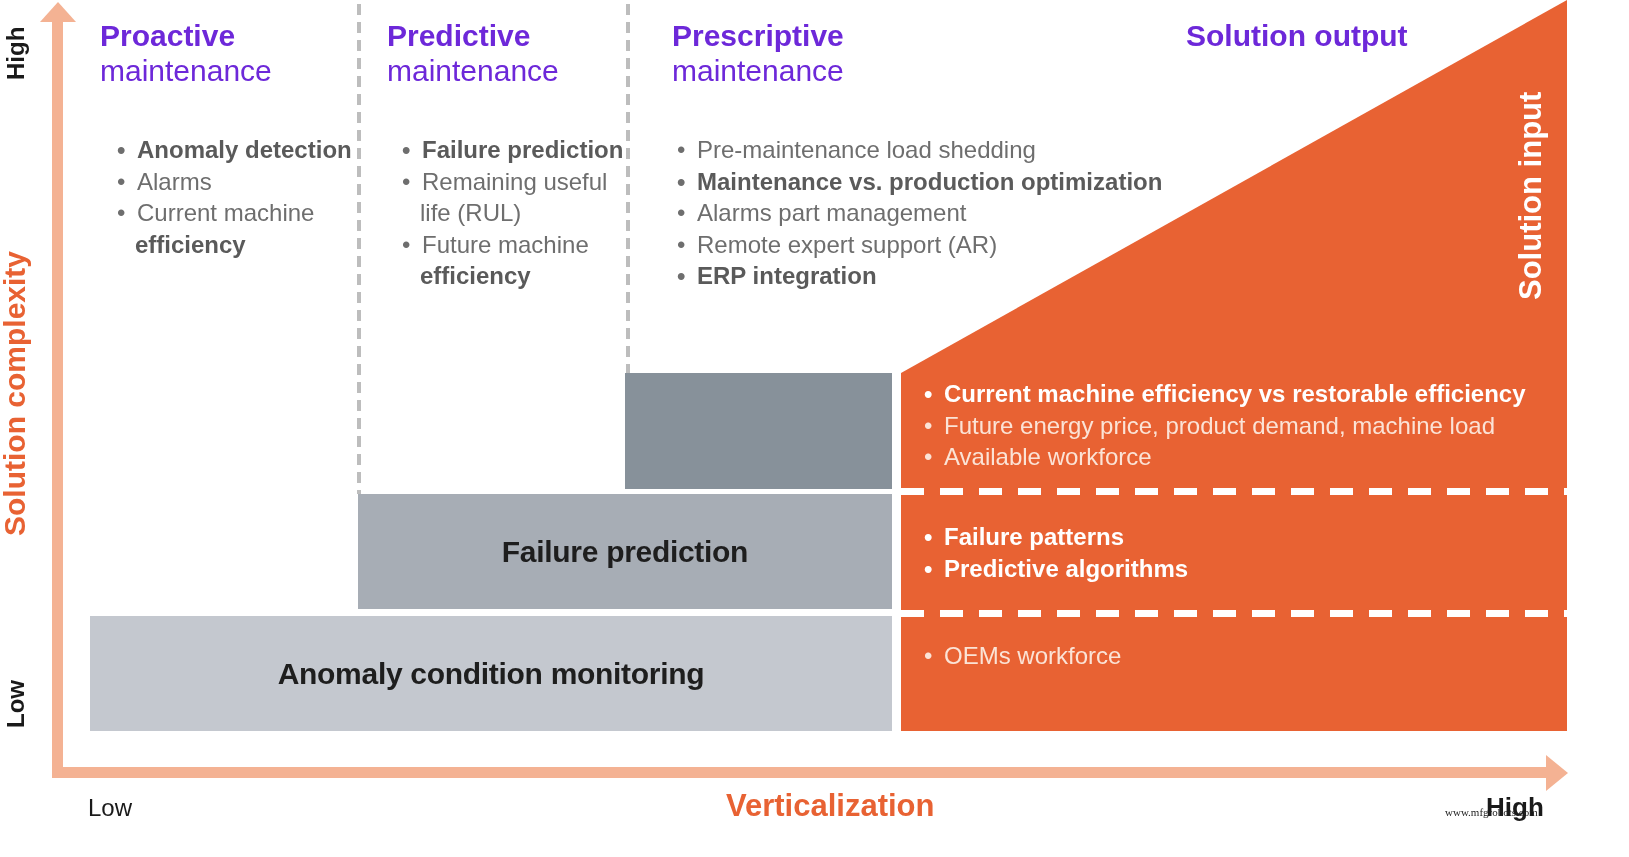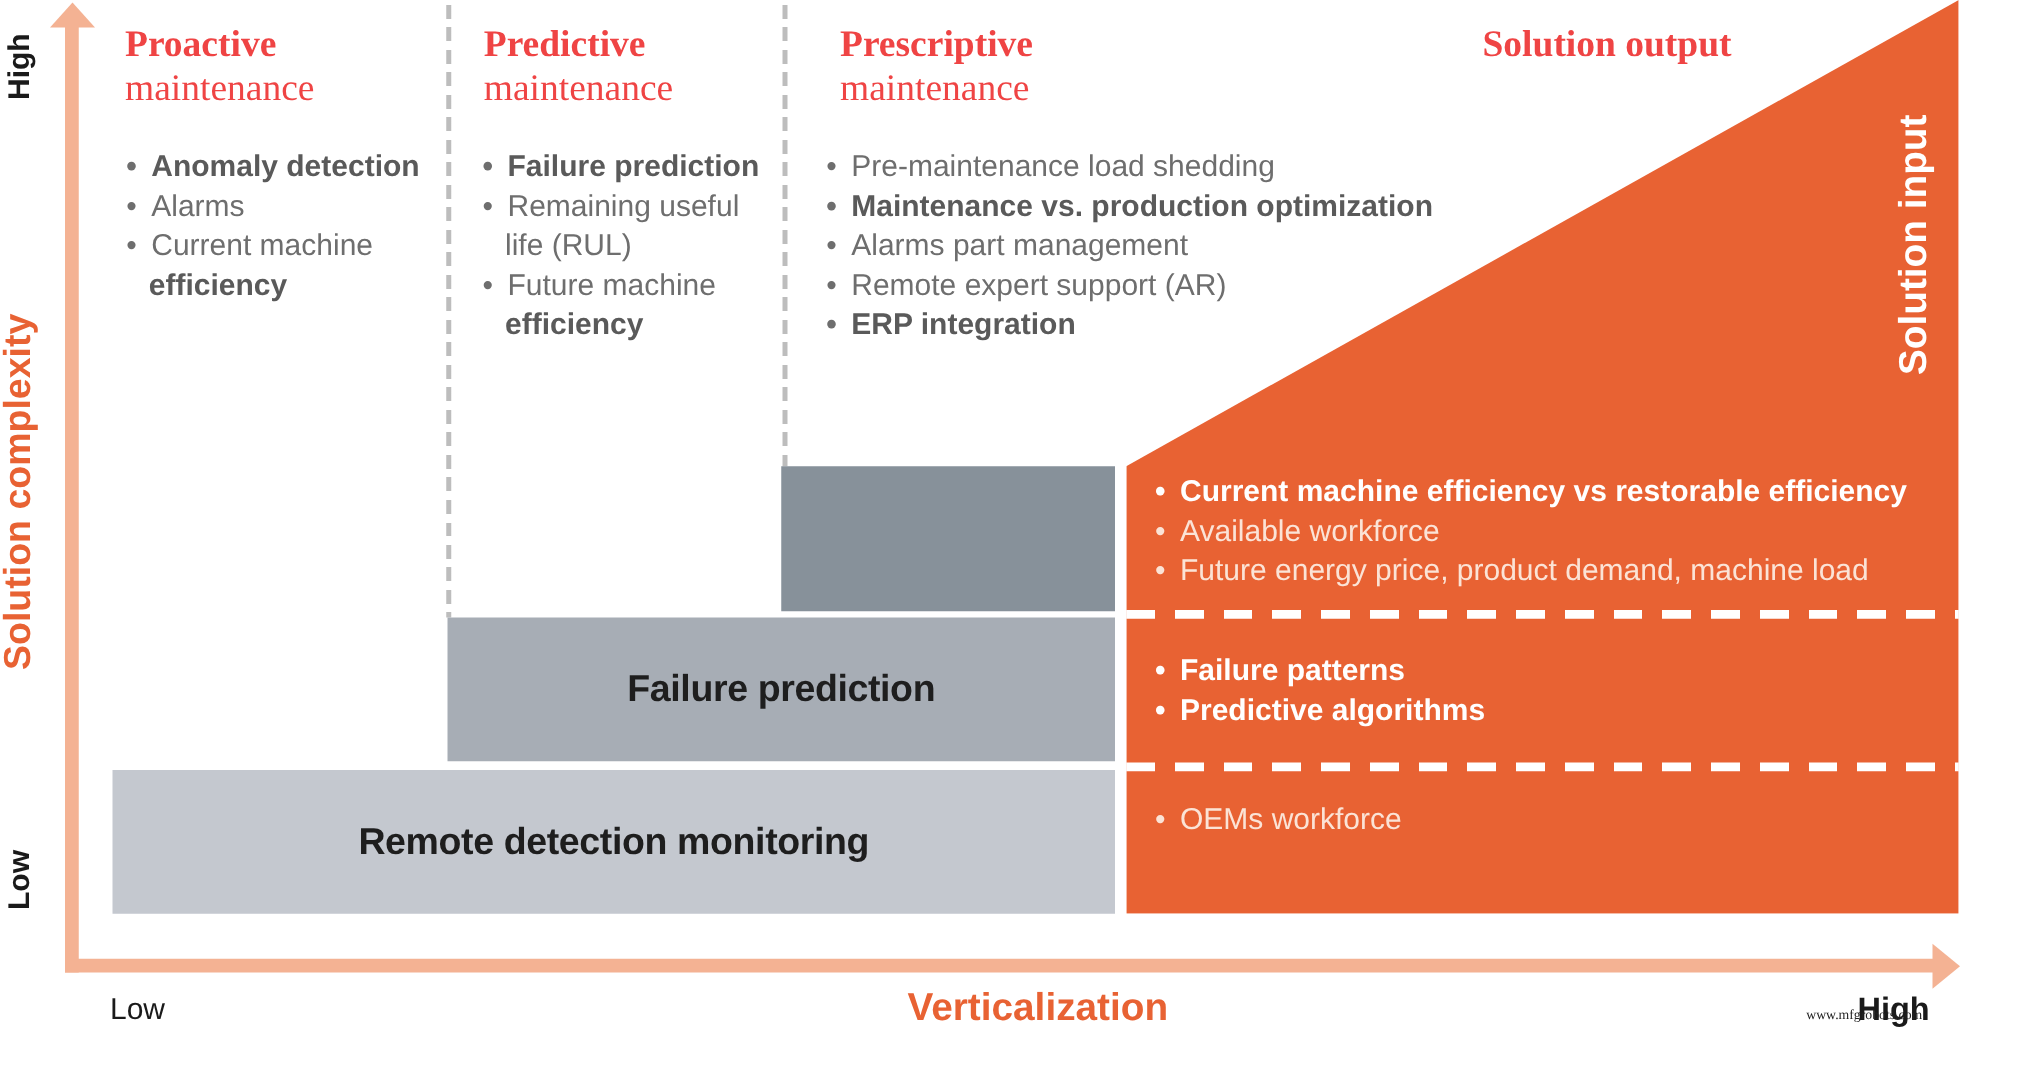--- a/index.html
+++ b/index.html
@@ -20,29 +20,29 @@
     .axis-title-h { left:726px; top:788px; font-size:31px; font-weight:bold; color:#E86233; }
     .axis-high-h { left:1486px; top:792px; font-size:26px; font-weight:bold; color:#1a1a1a; }
     .watermark { left:1445px; top:806px; font-family:"Liberation Serif", serif; font-size:11px; color:#222; }
 
     
     .vdash { width:4px; background-image:repeating-linear-gradient(to bottom, #BDBDBD 0 11px, transparent 11px 18px); }
     .vdash-1 { left:357px; top:4px; height:490px; }
     .vdash-2 { left:626px; top:4px; height:369px; }
 
     
-    .col-title { font-size:30px; line-height:35px; color:#ef4444;font-family:Liberation Serif, serif; }
+    .col-title { font-size:30px; line-height:35px; color:#6d28d9; }
     .col-title .b { font-weight:bold; display:block; }
     .col-title .n { display:block; }
     .ct-1 { left:100px; top:18px; }
     .ct-2 { left:387px; top:18px; }
     .ct-3 { left:672px; top:18px; }
     .ct-4 { left:1186px; top:18px; font-weight:bold; }
 
-    ul.bullets { list-style:none; margin:1px; padding:0; font-size:24px; line-height:31.5px; color:#6E6E6E; }
+    ul.bullets { list-style:none; margin:17px; padding:0; font-size:24px; line-height:31.5px; color:#6E6E6E; }
     ul.bullets li { position:relative; padding-left:20px; }
     ul.bullets li::before { content:"\2022"; position:absolute; left:0; top:0; color:#6E6E6E; }
     ul.bullets li.bold { font-weight:bold; color:#5A5A5A; }
     ul.bullets li .cont { display:block; margin-left:-2px; }
     .bl-1 { left:100px; top:117px; width:245px; }
     .bl-2 { left:385px; top:117px; width:230px; }
     .bl-3 { left:660px; top:117px; width:520px; }
 
     
     .blk-presc { left:625px; top:373px; width:267px; height:116px; background:#87919A; }
@@ -115,32 +115,32 @@
   <li><span>Alarms part management</span></li>
   <li><span>Remote expert support (AR)</span></li>
   <li class="bold"><span>ERP integration</span></li>
 </ul>
 
 <div class="abs blk-presc"></div>
 <div class="abs blk-fail">
   <span class="blk-label">Failure prediction</span>
 </div>
 <div class="abs blk-rcm">
-  <span class="blk-label">Remote detection monitoring</span>
+  <span class="blk-label">Anomaly condition monitoring</span>
 </div>
 
 <div class="abs orange"></div>
 <div class="abs hdash-w hd-1"></div>
 <div class="abs hdash-w hd-2"></div>
 <div class="abs rot sol-input">Solution input</div>
 
 <ul class="abs obul ob-1">
   <li class="bold"><span>Current machine efficiency vs restorable efficiency</span></li>
+  <li><span>Future energy price, product demand, machine load</span></li>
   <li><span>Available workforce</span></li>
-  <li><span>Future energy price, product demand, machine load</span></li>
 </ul>
 <ul class="abs obul ob-2">
   <li class="bold"><span>Failure patterns</span></li>
   <li class="bold"><span>Predictive algorithms</span></li>
 </ul>
 <ul class="abs obul ob-3">
   <li><span>OEMs workforce</span></li>
 </ul>
 
 <div class="abs watermark">www.mfgrobots.com</div>

